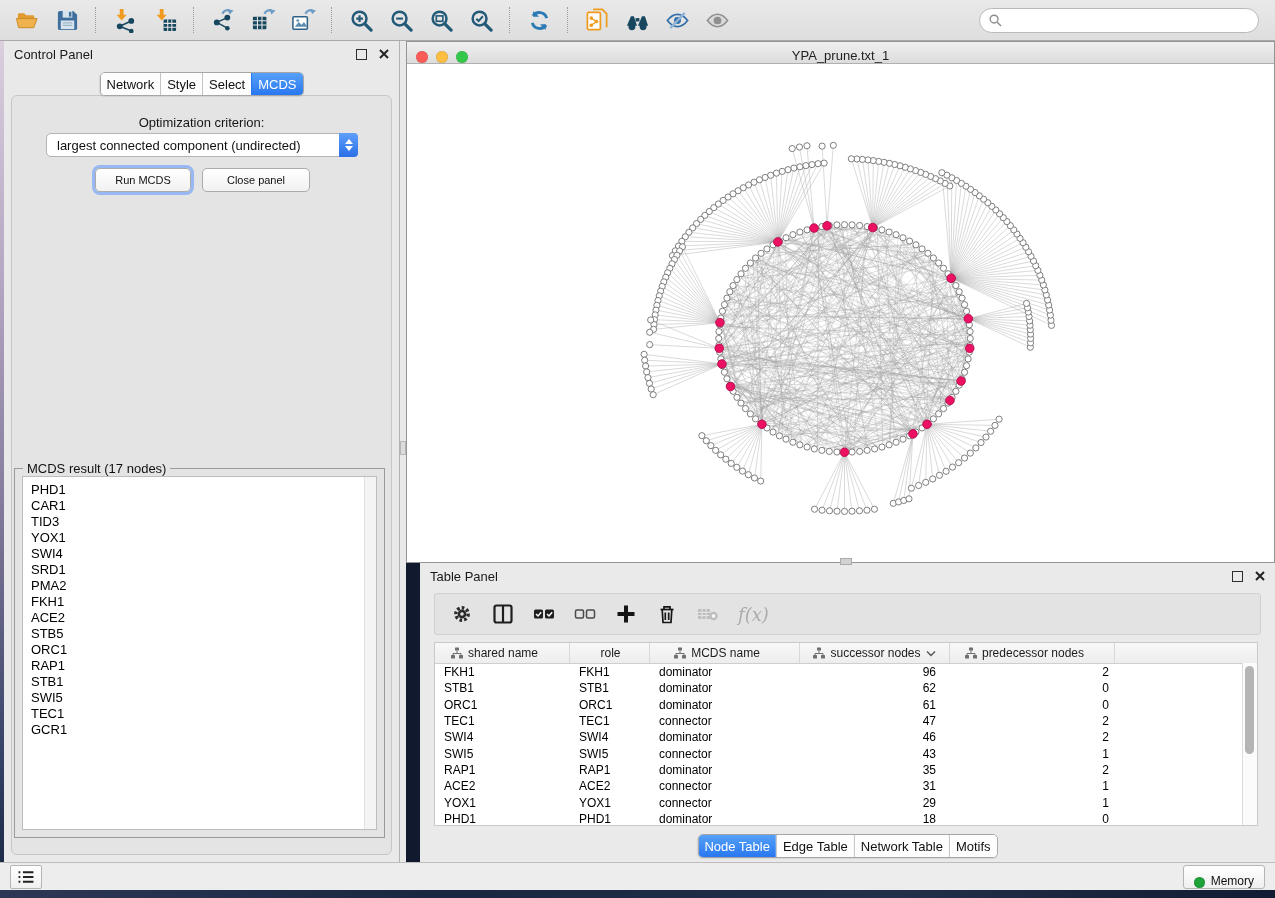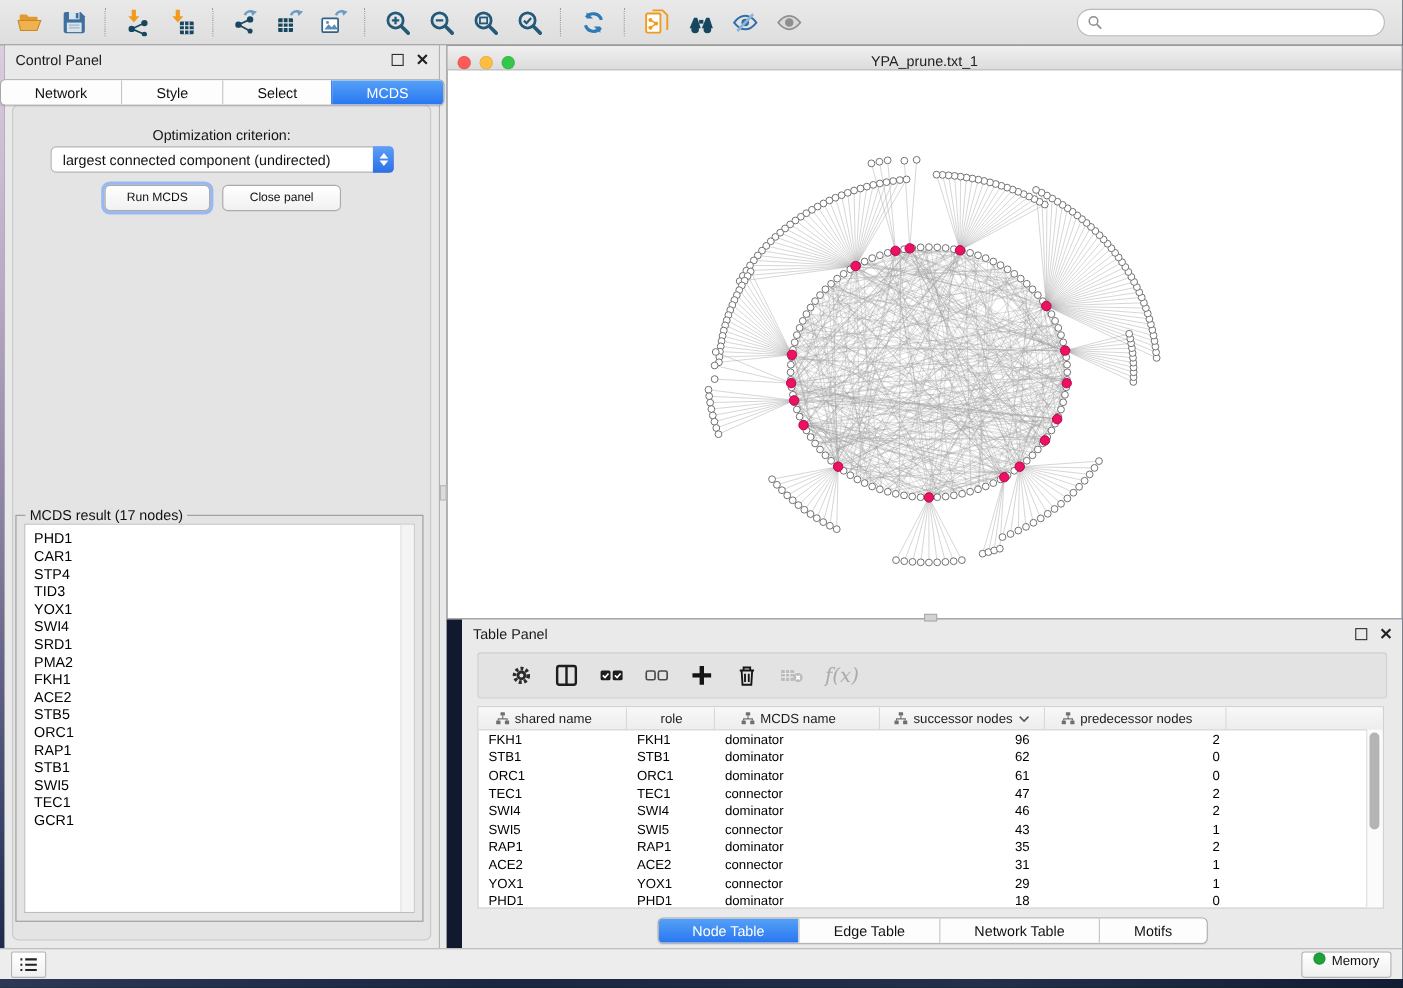--- a/index.html
+++ b/index.html
@@ -26,21 +26,21 @@
 
   
   .panel-titlebar{height:26px;display:flex;align-items:center;padding:0 10px;font-size:13px;color:#1a1a1a;}
   .panel-titlebar .title{flex:1;}
   .float-box{width:9px;height:9px;border:1.5px solid #2e2e2e;display:inline-block;margin-right:12px;}
   .close-x svg{width:10px;height:10px;display:block;}
 
   
   .segmented{display:flex;border:1px solid #a6a6a6;border-radius:5px;overflow:hidden;background:#fff;height:22px;
     box-shadow:0 1px 1px rgba(0,0,0,.08);}
-  .seg{padding:0 31px;font-size:13px;display:flex;align-items:center;border-left:1px solid #c4c4c4;
+  .seg{padding:0 6px;font-size:13px;display:flex;align-items:center;border-left:1px solid #c4c4c4;
     background:#fdfdfd;color:#111;white-space:nowrap;}
   .seg:first-child,.segmented template + .seg{border-left:none;}
   .seg.selected{background:linear-gradient(#55a1f7,#2977f1);color:#fff;border-left-color:#2977f1;}
 
   
   .control-panel{position:absolute;left:4px;top:41px;width:396px;bottom:36px;background:#e9e9e9;
     border-right:1px solid #b2b2b2;box-sizing:border-box;}
   .cp-tabs{position:absolute;left:50%;transform:translateX(-50%);top:31px;z-index:2;}
   .cp-inner{position:absolute;left:7px;right:7px;top:54px;bottom:7px;background:#e4e4e4;
     border:1px solid #c7c7c7;border-radius:6px;}
@@ -84,21 +84,21 @@
   .lights{display:flex;gap:8px;margin-left:9px;}
   .light{width:12px;height:12px;border-radius:50%;box-shadow:inset 0 0 1px rgba(0,0,0,.35);}
   .net-title{position:absolute;left:0;right:0;text-align:center;font-size:13px;color:#222;}
   .net-canvas{position:absolute;left:0;right:0;top:21px;bottom:0;}
   .net-canvas svg{width:100%;height:100%;display:block;}
 
   
   .table-panel{position:absolute;left:420px;right:0;top:563px;height:299px;background:#eaeaea;box-sizing:border-box;}
   .tp-toolbar{position:absolute;left:14px;right:14px;top:30px;height:42px;background:#e3e3e3;
     border:1px solid #d0d0d0;border-radius:3px;display:flex;align-items:center;gap:19px;
-    padding-left:28px;box-sizing:border-box;}
+    padding-left:16px;box-sizing:border-box;}
   .tp-toolbar svg{width:22px;height:22px;display:block;}
   .fx{font-family:"DejaVu Serif","Liberation Serif",serif;font-style:italic;font-size:18px;color:#ababab;}
   .tbl{position:absolute;left:14px;right:17px;top:79px;height:184px;background:#fff;
     border:1px solid #c9c9c9;box-sizing:border-box;overflow:hidden;}
   .tbl-header{display:flex;height:20px;background:linear-gradient(#f8f8f8,#ededed);
     border-bottom:1px solid #cfcfcf;}
   .th{display:flex;align-items:center;justify-content:center;gap:5px;font-size:12px;color:#1c1c1c;
     border-right:1px solid #d8d8d8;box-sizing:border-box;flex:none;}
   .tbl-header div:nth-of-type(1){width:135px;}
   .tbl-header div:nth-of-type(2){width:80px;}
@@ -116,21 +116,21 @@
     border-left:1px solid #ddd;}
   .tbl-thumb{position:absolute;top:3px;left:2px;width:9px;height:88px;background:#b4b4b4;border-radius:5px;}
   .tp-tabs{position:absolute;left:50%;transform:translateX(-50%);top:271px;}
 
   
   .status-bar{position:absolute;left:0;right:0;top:862px;height:28px;background:#ededed;
     border-top:1px solid #bcbcbc;display:flex;align-items:center;padding:0 10px;box-sizing:border-box;}
   .list-btn{width:30px;height:22px;background:linear-gradient(#fff,#f0f0f0);border:1px solid #b5b5b5;
     border-radius:2px;display:flex;align-items:center;justify-content:center;}
   .memory-btn{height:22px;padding:0 10px;background:linear-gradient(#fff,#efefef);border:1px solid #b5b5b5;
-    border-radius:3px;display:flex;align-items:flex-start;gap:6px;font-size:12px;color:#111;}
+    border-radius:3px;display:flex;align-items:flex-end;gap:6px;font-size:12px;color:#111;}
   .mem-dot{width:11px;height:11px;border-radius:50%;background:#1ea33a;box-shadow:inset 0 0 2px rgba(0,0,0,.3);}
 
   
   .hier-ic{width:12px;height:12px;flex:none;}
   .sort-ic{width:10px;height:7px;flex:none;}
 </style>
 </head>
 <body>
 
 <div class="screen">
@@ -325,21 +325,20 @@
     <div class="cp-btn btn-close">Close panel</div>
 
     <div class="result-group">
       <div class="result-legend">MCDS result (17 nodes)</div>
       <div class="result-list">
 
           <div class="result-item">PHD1</div>
 
           <div class="result-item">CAR1</div>
 
-          <div class="result-item">STP4</div>
 
           <div class="result-item">TID3</div>
 
           <div class="result-item">YOX1</div>
 
           <div class="result-item">SWI4</div>
 
           <div class="result-item">SRD1</div>
 
           <div class="result-item">PMA2</div>

